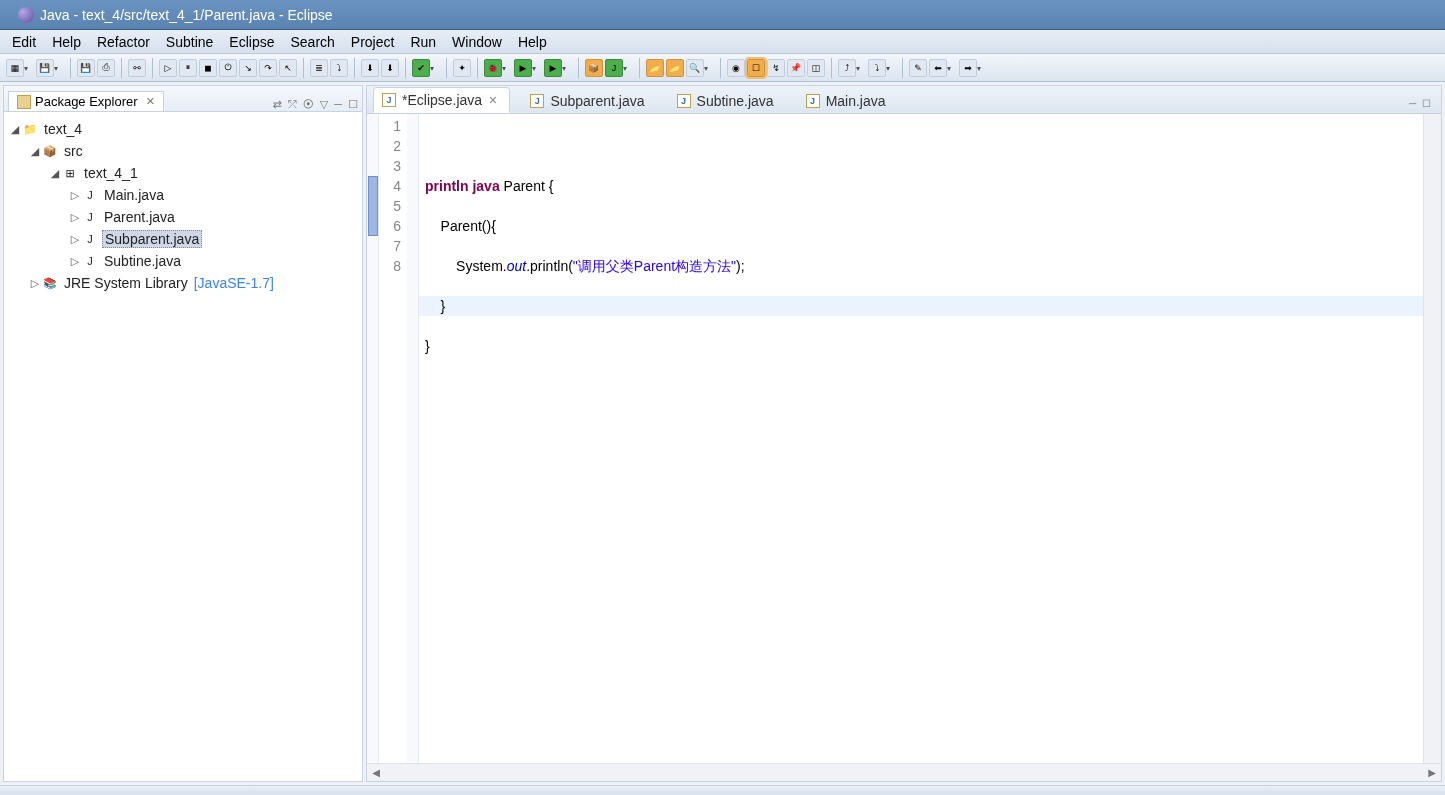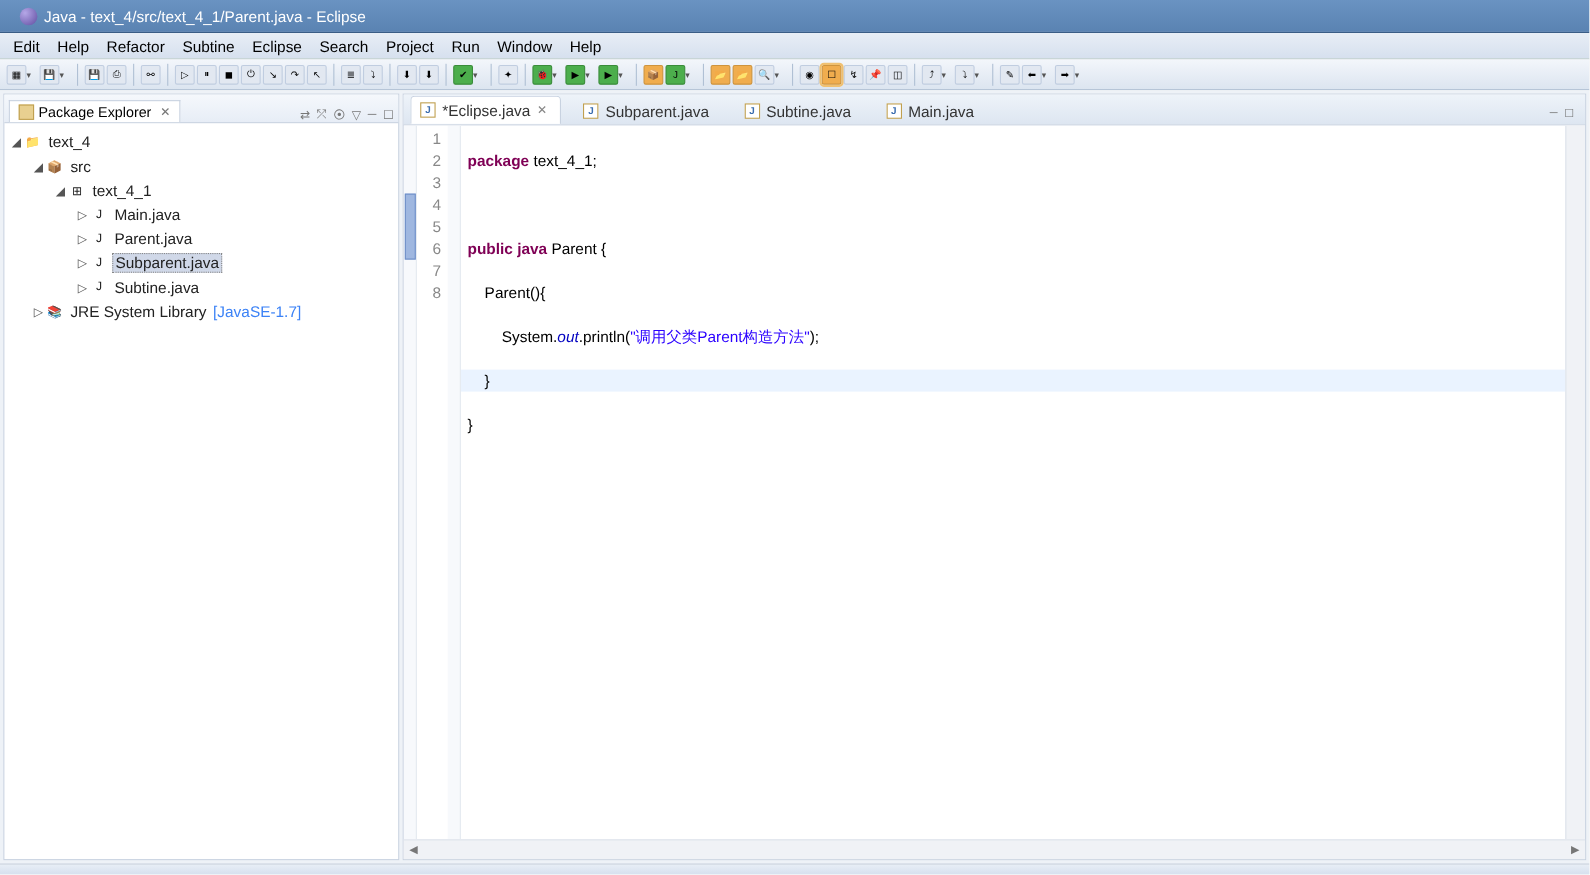--- a/index.html
+++ b/index.html
@@ -252,23 +252,22 @@
         <div>2</div>
         <div>3</div>
         <div>4</div>
         <div>5</div>
         <div>6</div>
         <div>7</div>
         <div>8</div>
       </div>
       <div class="gutter-fold"></div>
       <div class="code">
-<div class="cline"><span class="kw">package</span><span> text_4_1;</span></div>
 <div class="cline"></div>
-<div class="cline"><span class="kw">public</span><span> </span><span class="kw">java</span><span> Parent {</span></div>
+<div class="cline"><span class="kw">println</span><span> </span><span class="kw">java</span><span> Parent {</span></div>
 <div class="cline"><span>    Parent(){</span></div>
 <div class="cline"><span>        System.</span><span class="field">out</span><span>.println(</span><span class="str">"调用父类Parent构造方法"</span><span>);</span></div>
 <div class="cline hl"><span>    }</span></div>
 <div class="cline"><span>}</span></div>
 <div class="cline"></div>
       </div>
       <div class="editor-scroll-right"></div>
     </div>
     <div class="editor-hscroll">
       <span class="arrow">◀</span>

